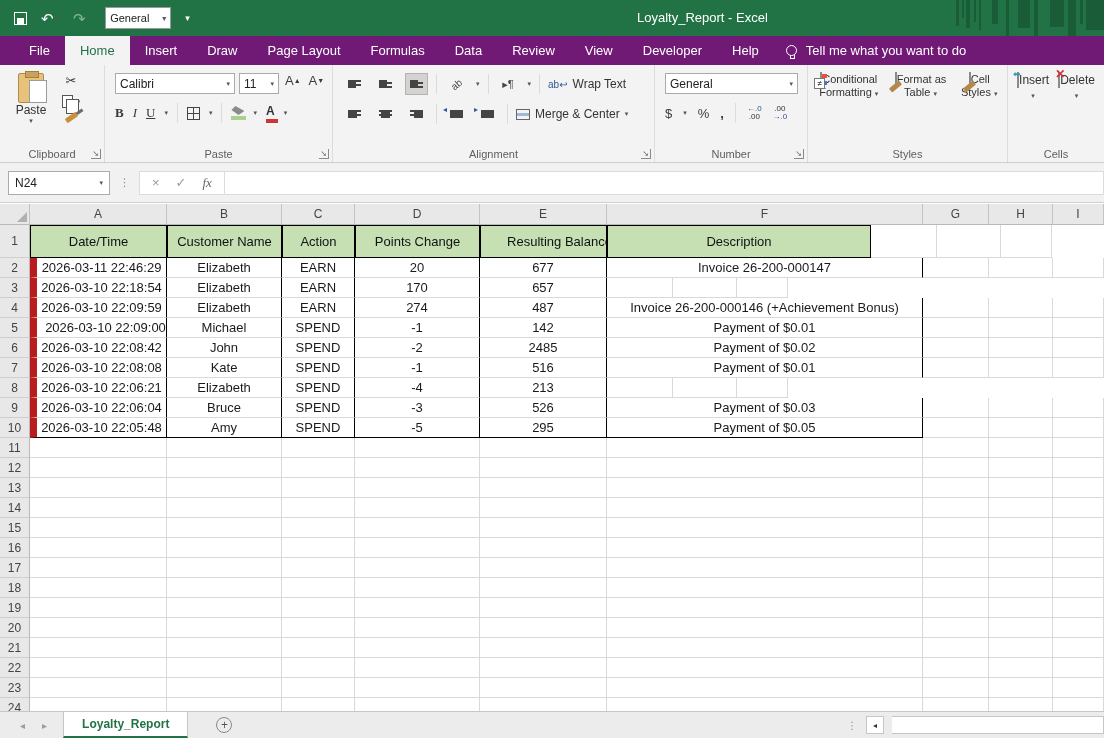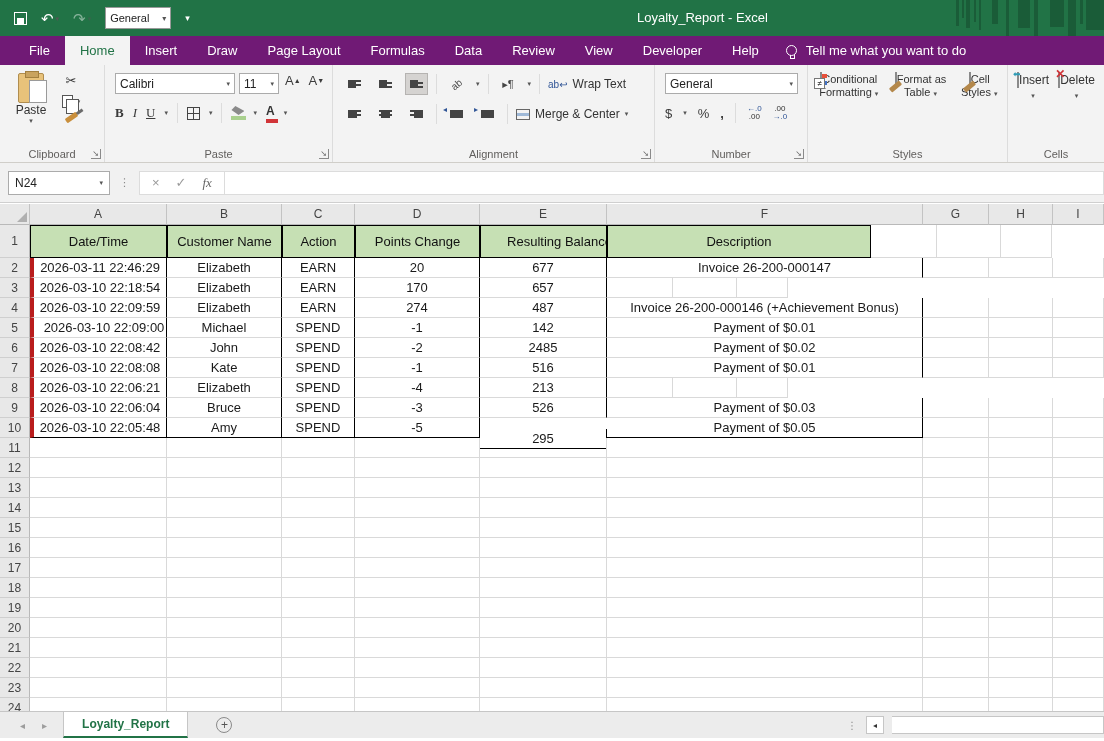--- a/index.html
+++ b/index.html
@@ -141,21 +141,21 @@
   .rowhead { width:30px; flex:none; background:#e8e8e8; border-right:1px solid #b9b9b9; border-bottom:1px solid #cfcfcf;
     display:flex; align-items:center; justify-content:center; font-size:12px; color:#444; }
   .colhead-row .cell, .corner { background:#e8e8e8; border-right:1px solid #c3c3c3; border-bottom:1px solid #b9b9b9;
     display:flex; align-items:center; justify-content:center; font-size:12px; color:#444; height:21px; }
   .corner { width:30px; flex:none; position:relative; }
   .corner:after { content:""; position:absolute; right:2px; bottom:2px; border-left:10px solid transparent; border-bottom:10px solid #b0b0b0; }
   .cell { flex:none; display:flex; align-items:center; justify-content:center; font-size:13px; color:#1a1a1a;
     border-right:1px solid #d9d9d9; border-bottom:1px solid #d9d9d9; white-space:nowrap; overflow:hidden; }
   .cell.th { background:#c6e0b4; border:1px solid #000; color:#111; }
   .cell.td { border-right:1px solid #000; }
-  .cell.td.firstcol { border-left:4px solid #b91c1c; }
+  .cell.td.firstcol { border-left:7px solid #b91c1c; }
   .cell.td.lastrow { border-bottom:1px solid #000; }
 
   
   .tabbar { position:absolute; left:0; top:711px; width:1104px; height:27px; background:#ececec;
     border-top:1px solid #c6c6c6; display:flex; align-items:stretch; font-size:12px; }
   .tnav { display:flex; align-items:center; gap:17px; padding:0 16px 0 20px; color:#9d9d9d; font-size:10px; }
   .sheettab { background:#fff; border-left:1px solid #c6c6c6; border-right:1px solid #c6c6c6;
     border-bottom:2px solid #217346; color:#217346; font-weight:bold; display:flex; align-items:center; padding:0 18px; }
   .addsheet { width:16px; height:16px; border:1px solid #8a8a8a; border-radius:50%; color:#555;
     display:flex; align-items:center; justify-content:center; font-size:12px; align-self:center; margin-left:28px; }
@@ -556,21 +556,21 @@
       <div class="cell" style="width: 66px; height: 20px;"></div>
       <div class="cell" style="width: 64px; height: 20px;"></div>
       <div class="cell" style="width: 51px; height: 20px;"></div>
     </div>
     <div class="g-row" style="height: 20px;">
       <div class="rowhead">10</div>
       <div class="cell td firstcol lastrow" style="width: 137px; height: 20px;">2026-03-10 22:05:48</div>
       <div class="cell td lastrow" style="width: 115px; height: 20px;">Amy</div>
       <div class="cell td lastrow" style="width: 73px; height: 20px;">SPEND</div>
       <div class="cell td lastrow" style="width: 125px; height: 20px;">-5</div>
-      <div class="cell td lastrow" style="width: 127px; height: 20px; margin-top: 11px;">295</div>
+      <div class="cell td lastrow" style="width: 127px; height: 20px;">295</div>
       <div class="cell td lastrow" style="width: 316px; height: 20px;">Payment of $0.05</div>
       <div class="cell" style="width: 66px; height: 20px;"></div>
       <div class="cell" style="width: 64px; height: 20px;"></div>
       <div class="cell" style="width: 51px; height: 20px;"></div>
     </div>
     <div class="g-row" style="height: 20px;">
       <div class="rowhead">11</div>
       <div class="cell" style="width: 137px; height: 20px;"></div>
       <div class="cell" style="width: 115px; height: 20px;"></div>
       <div class="cell" style="width: 73px; height: 20px;"></div>

